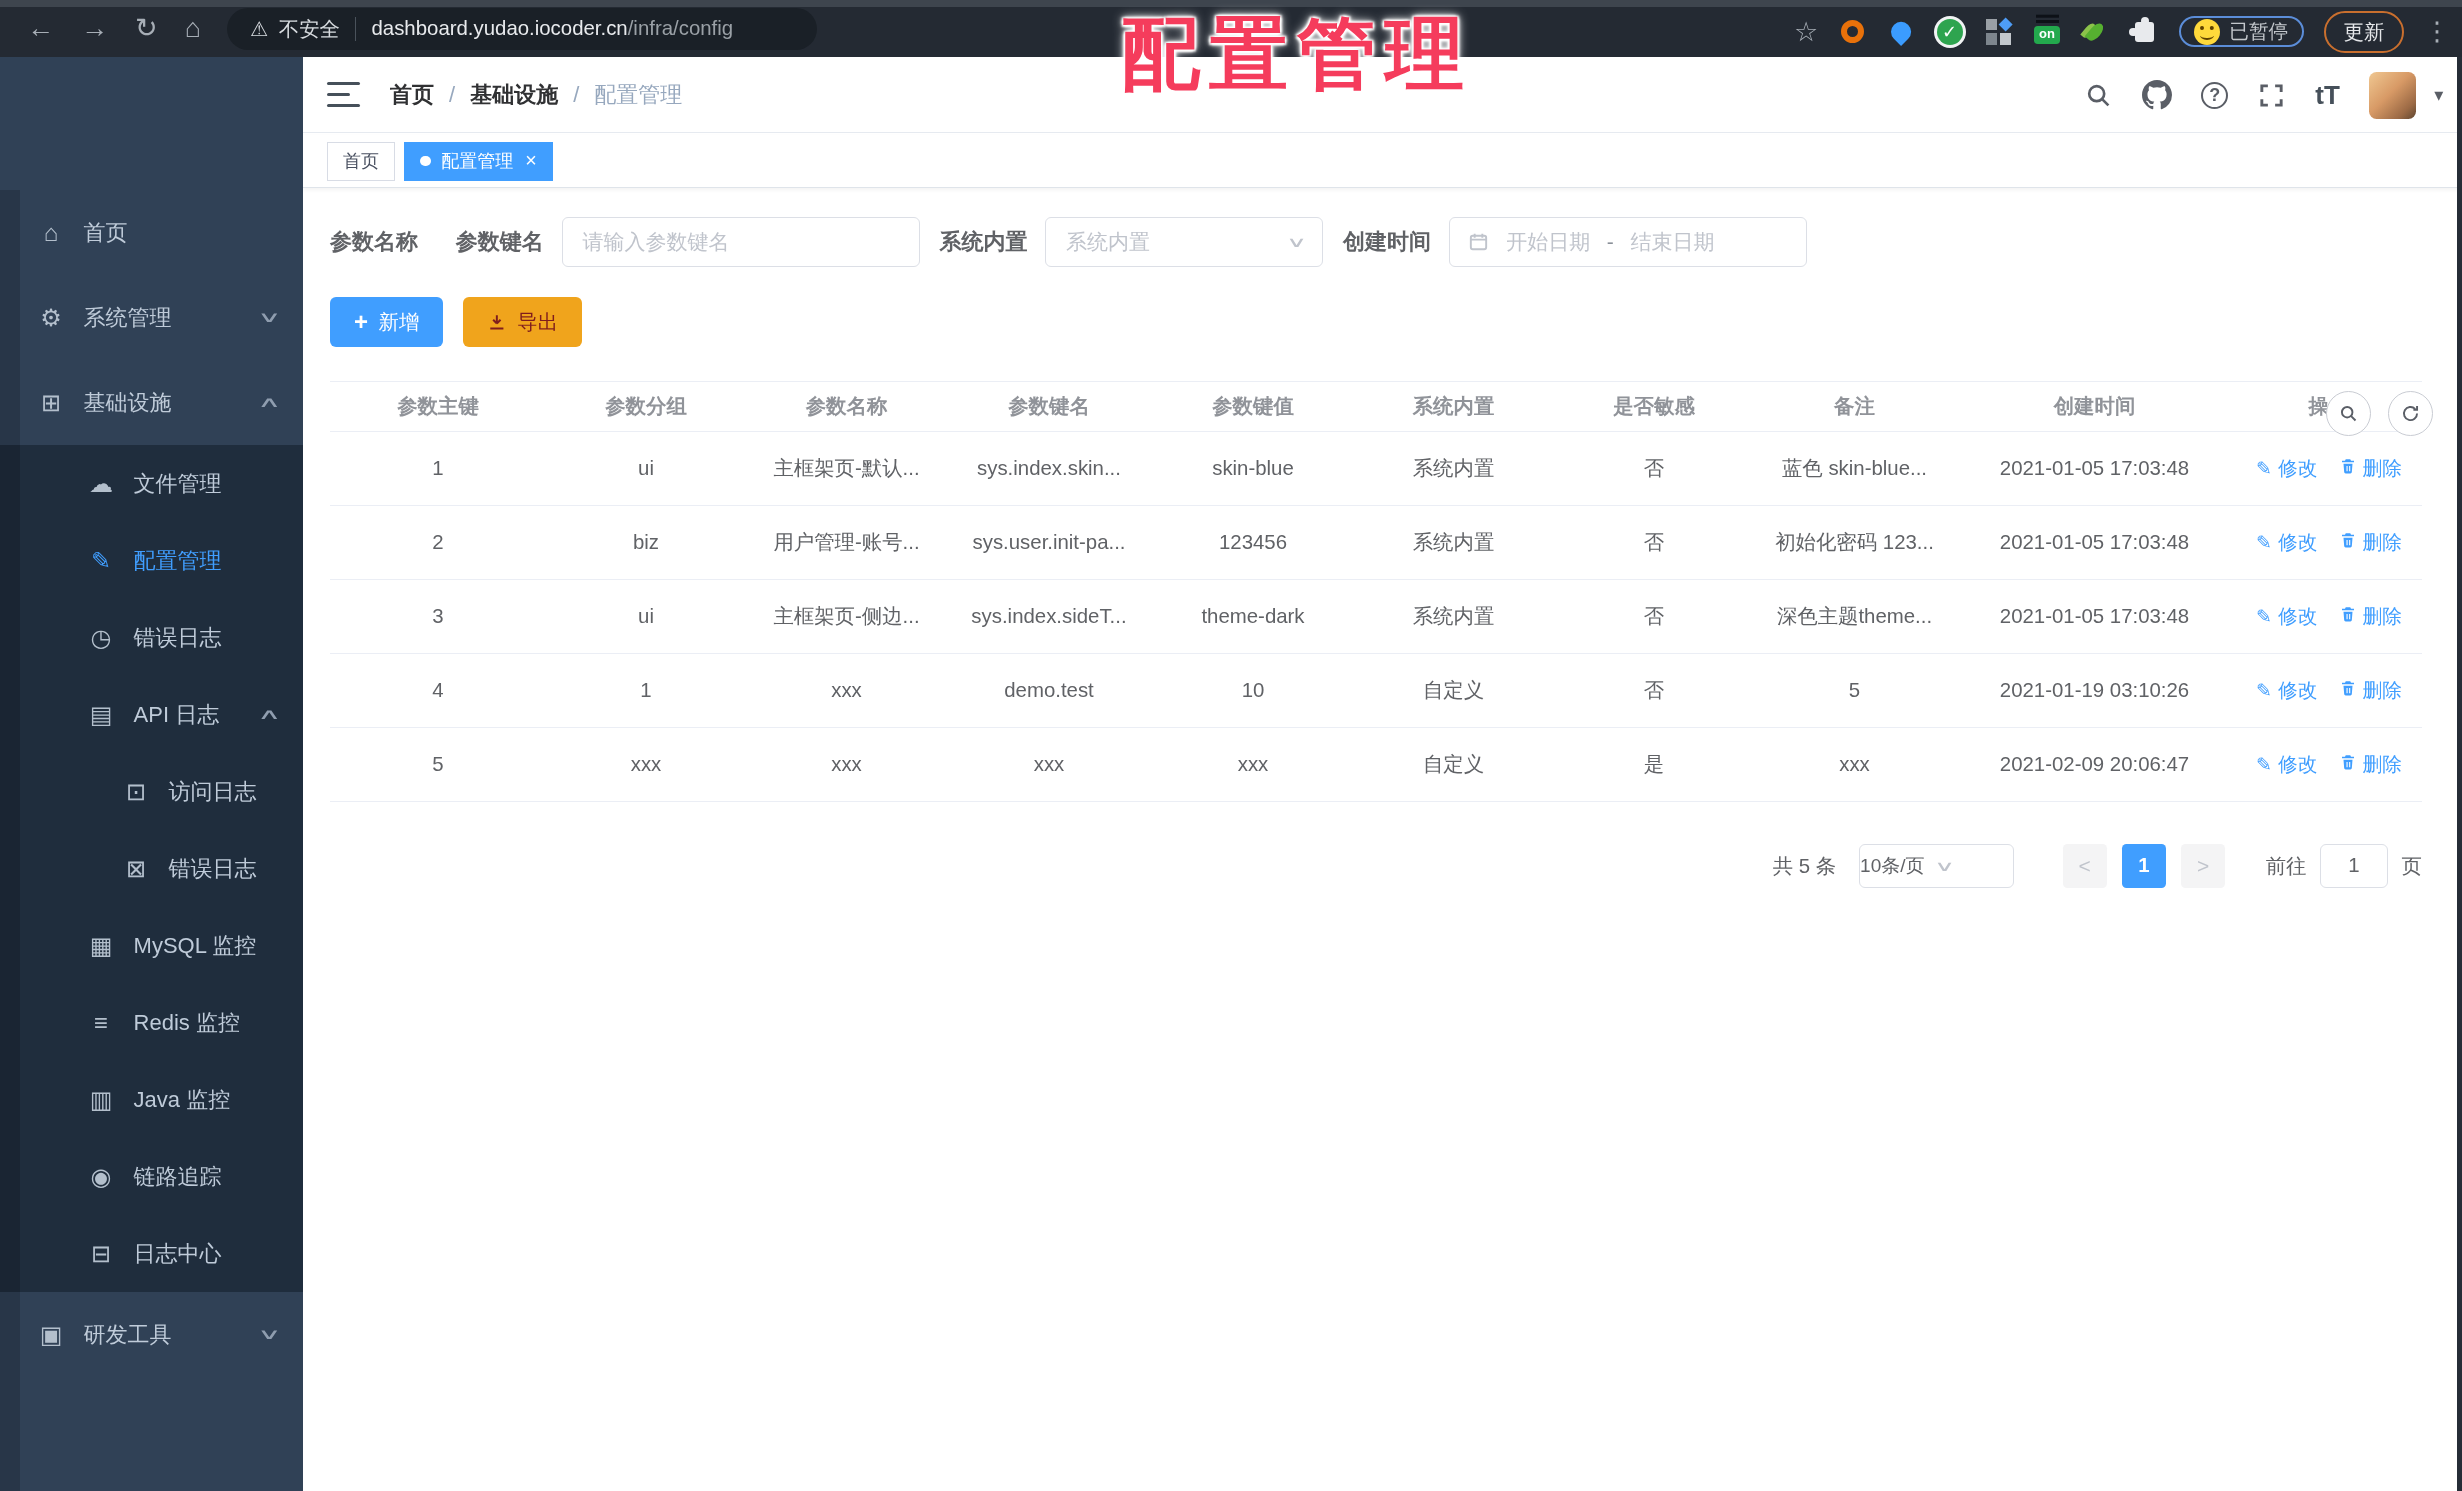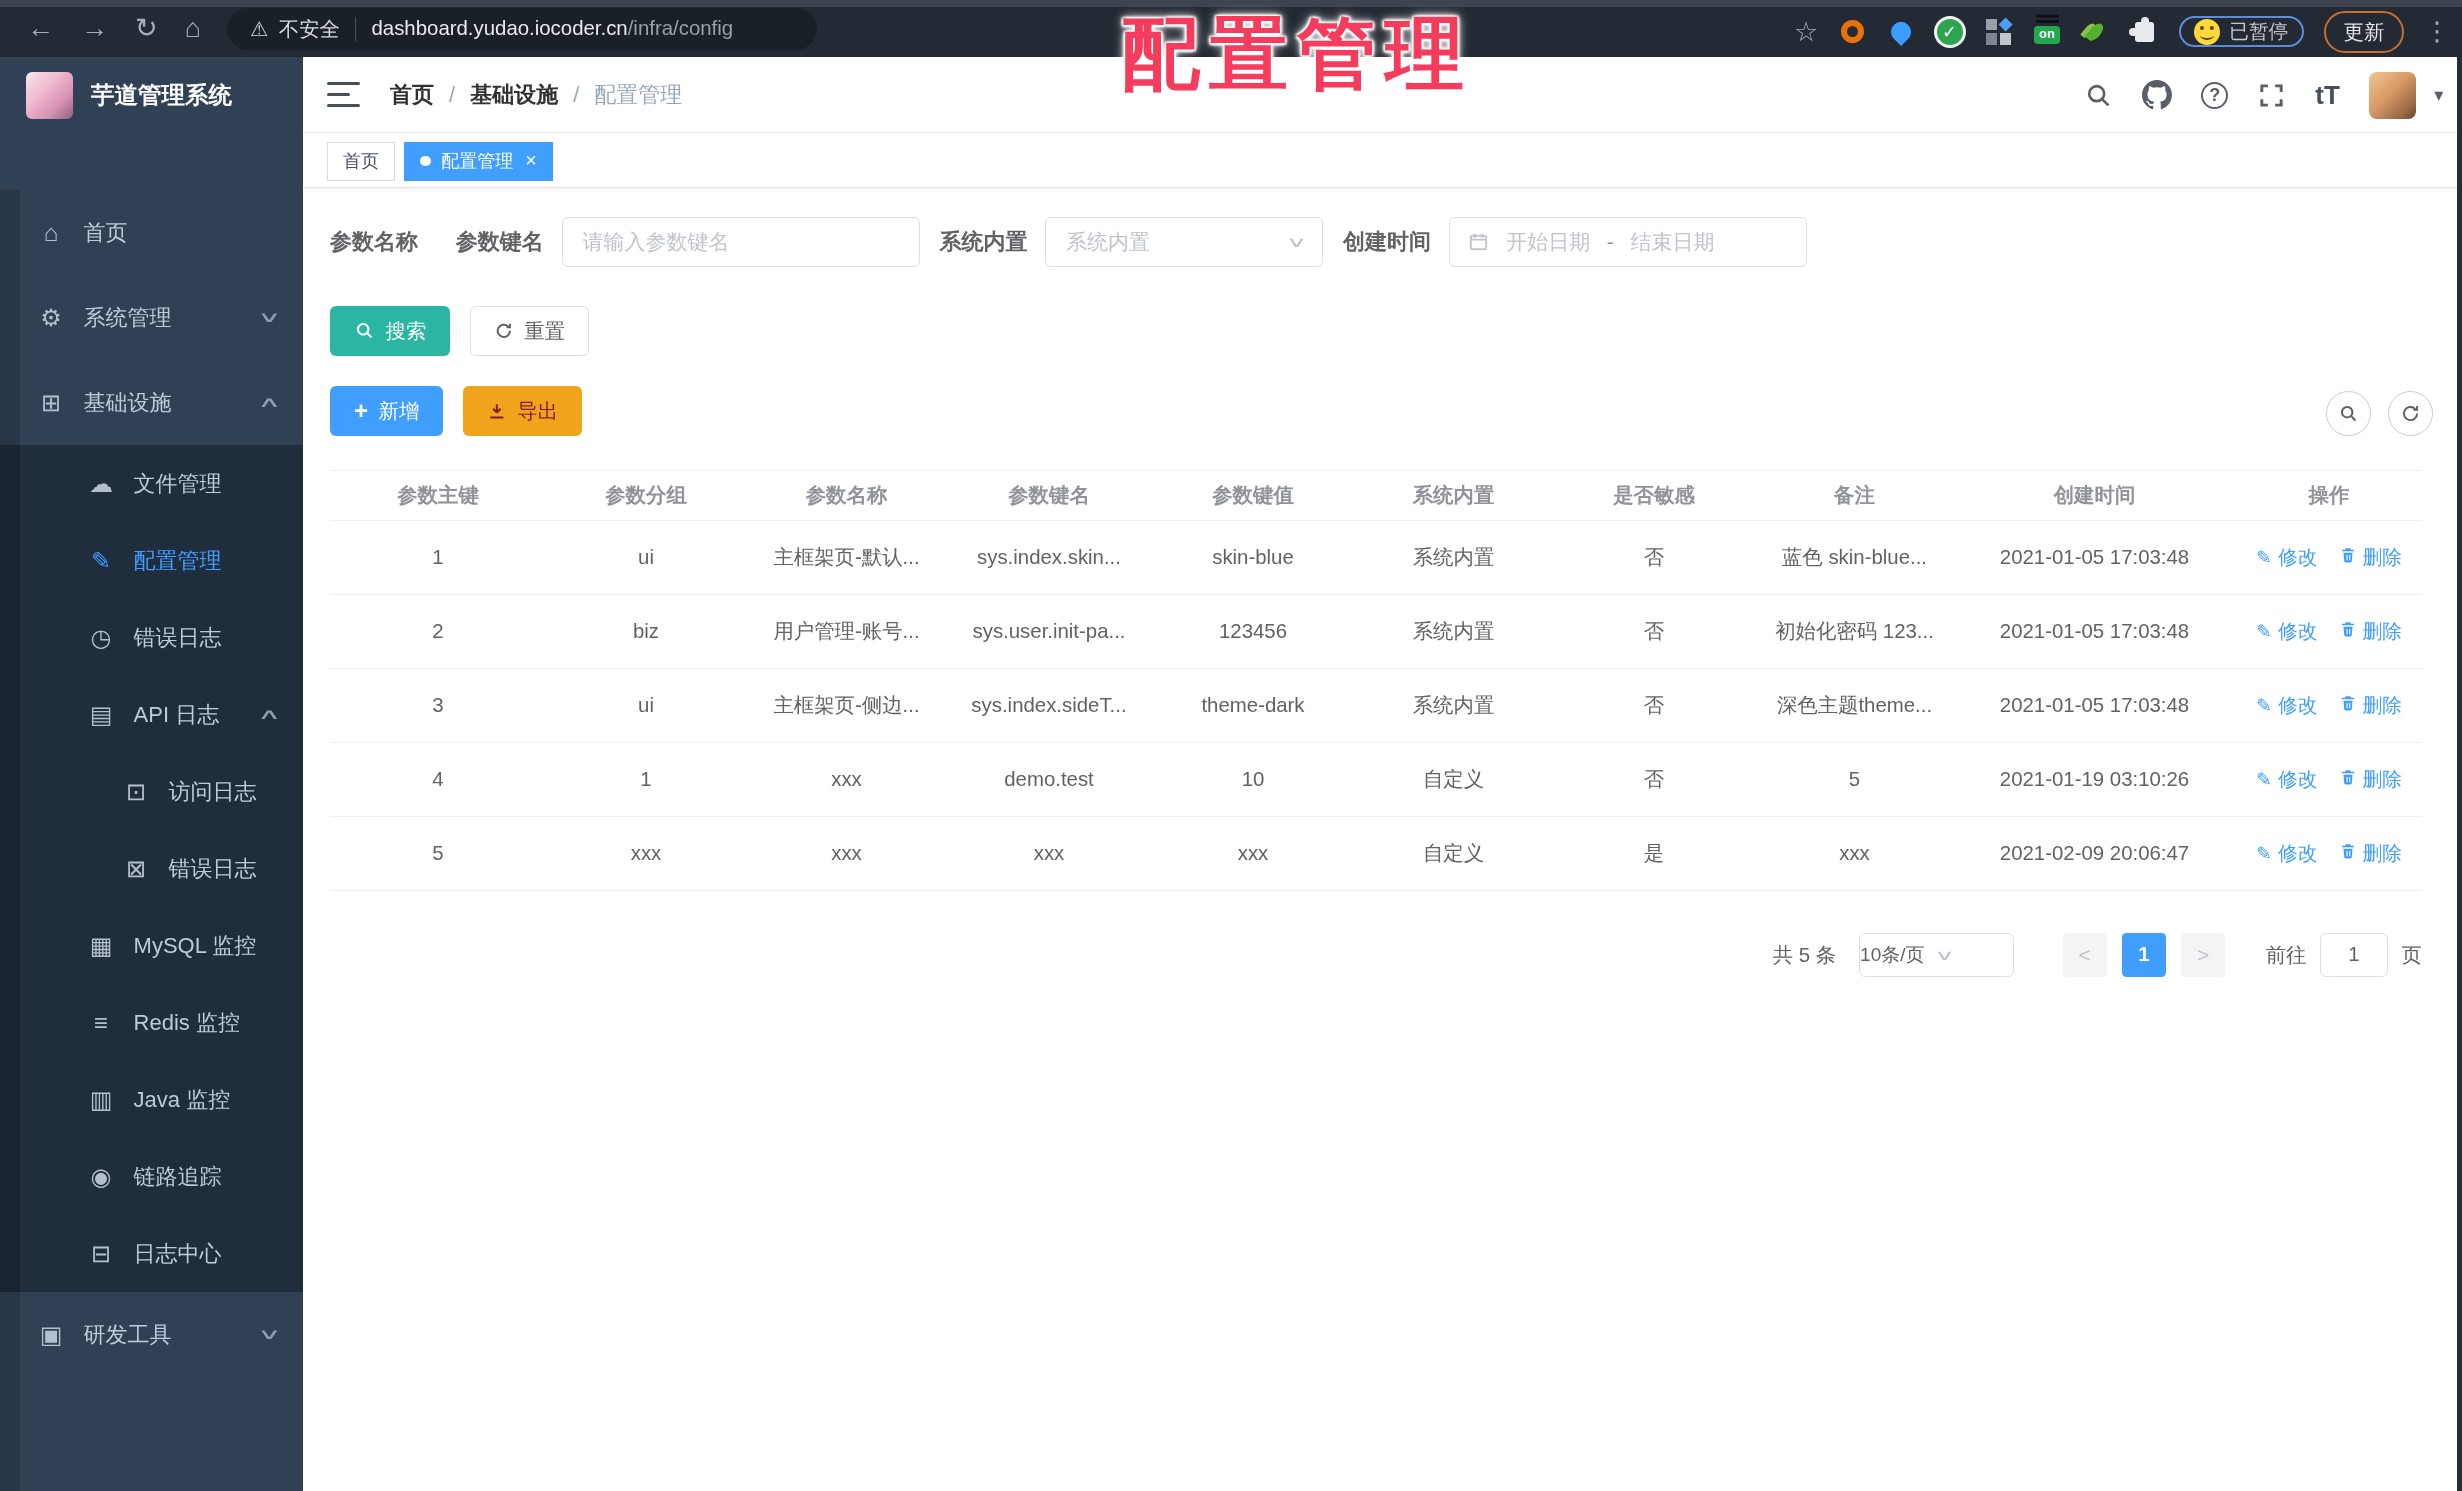--- a/index.html
+++ b/index.html
@@ -181,24 +181,20 @@
       <span class="pill-update">
         <span>更新</span>
       </span>
       <span class="kebab">⋮</span>
     </div>
   </div>
 
   <div class="watermark">配置管理</div>
 
   <div class="sidebar">
-    <div class="logo-row">
-      <span class="logo-img"></span>
-      <span class="logo-title">芋道管理系统</span>
-    </div>
     <div class="menu" id="menu">
         <div class="menu-item lv1">
           <span class="mi">⌂</span>
           <span class="ml">首页</span>
         </div>
         <div class="menu-item lv1">
           <span class="mi">⚙</span>
           <span class="ml">系统管理</span>
           <span class="chev">∨</span>
         </div>
@@ -335,35 +331,20 @@
               <rect x="4" y="6" width="16" height="14" rx="2"></rect>
               <path d="M4 10h16M8 4v4M16 4v4"></path>
             </svg>
           <span>开始日期</span>
           <span class="dr-sep">-</span>
           <span>结束日期</span>
         </div>
       </div>
     </div>
 
-    <div class="btn-row1">
-      <button class="btn btn-search">
-        <svg width="21" height="21" viewBox="0 0 24 24" fill="none" stroke="currentColor" stroke-width="2.4">
-            <circle cx="10.5" cy="10.5" r="6"></circle>
-            <path d="M15 15l5 5"></path>
-          </svg>
-        <span>搜索</span>
-      </button>
-      <button class="btn btn-reset">
-        <svg width="19.7" height="19.7" viewBox="0 0 24 24" fill="none" stroke="currentColor" stroke-width="2.4">
-            <path d="M19.5 12a7.5 7.5 0 1 1-2.2-5.3M19.5 3.5v4.2h-4.2"></path>
-          </svg>
-        <span>重置</span>
-      </button>
-    </div>
 
     <div class="btn-row2">
       <button class="btn btn-add">
         <span class="plus-g">+</span>
         <span>新增</span>
       </button>
       <button class="btn btn-export">
         <svg width="19.7" height="19.7" viewBox="0 0 24 24" fill="none" stroke="currentColor" stroke-width="2.4">
             <path d="M12 4v10m0 0l-4.5-4.5M12 14l4.5-4.5M4 20h16"></path>
           </svg>

